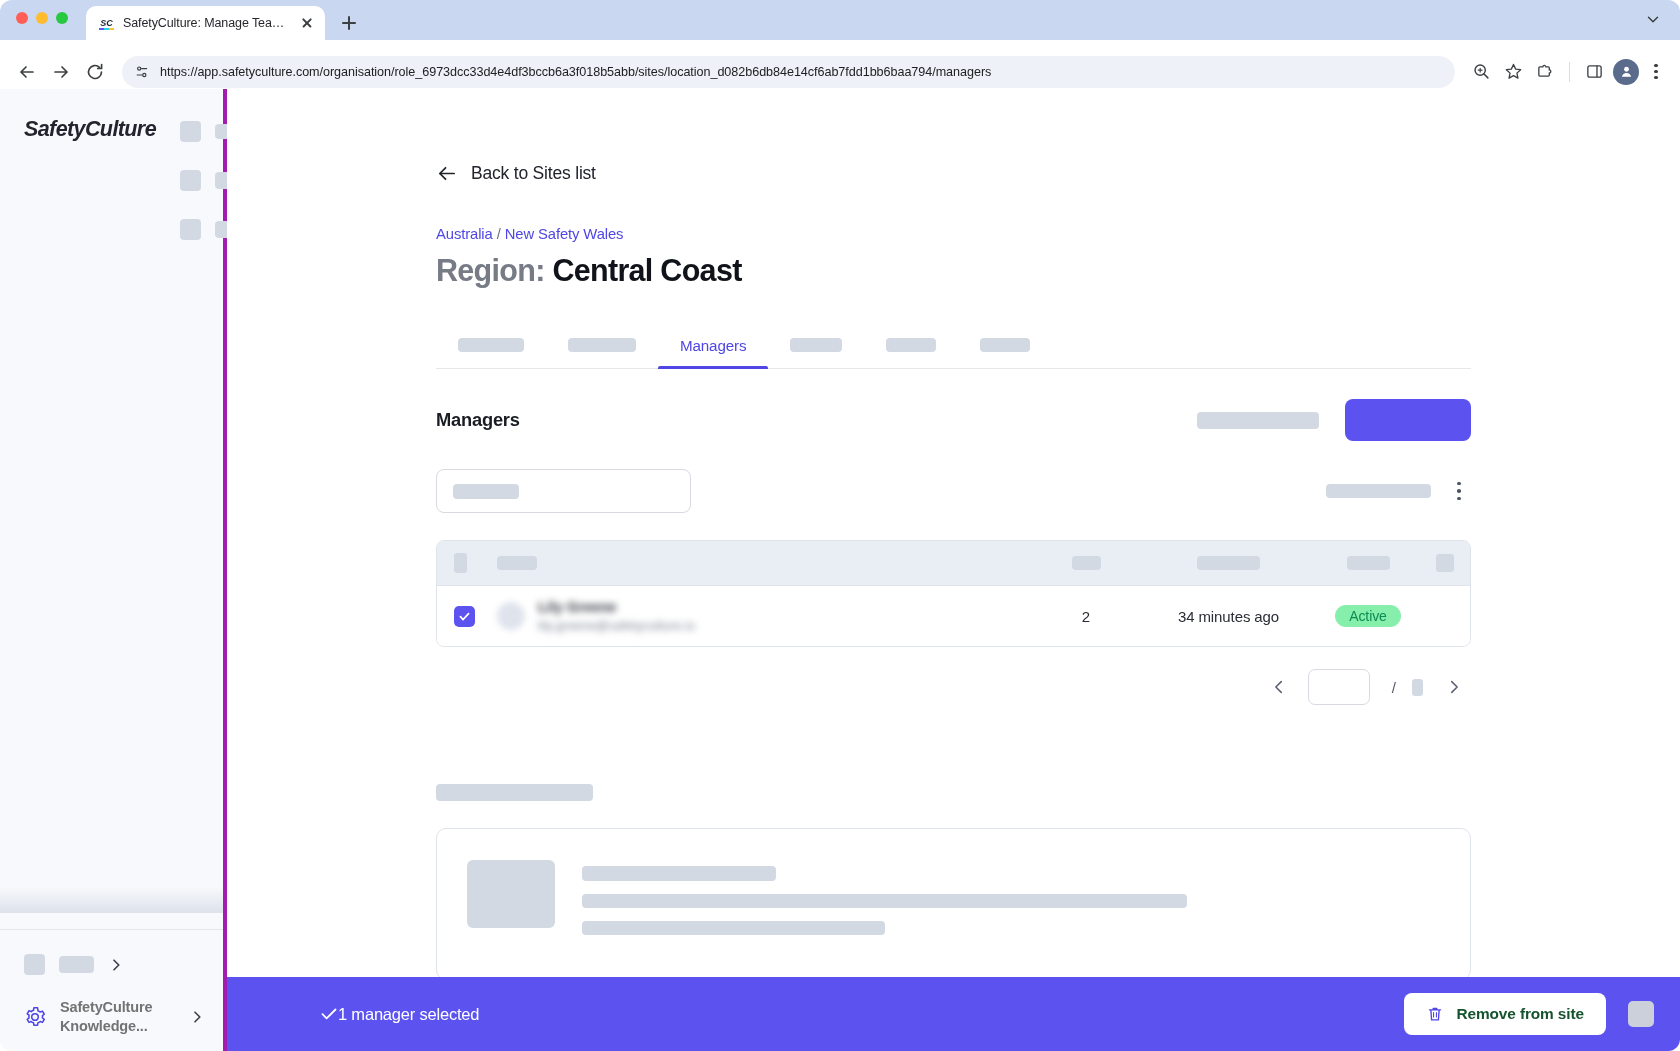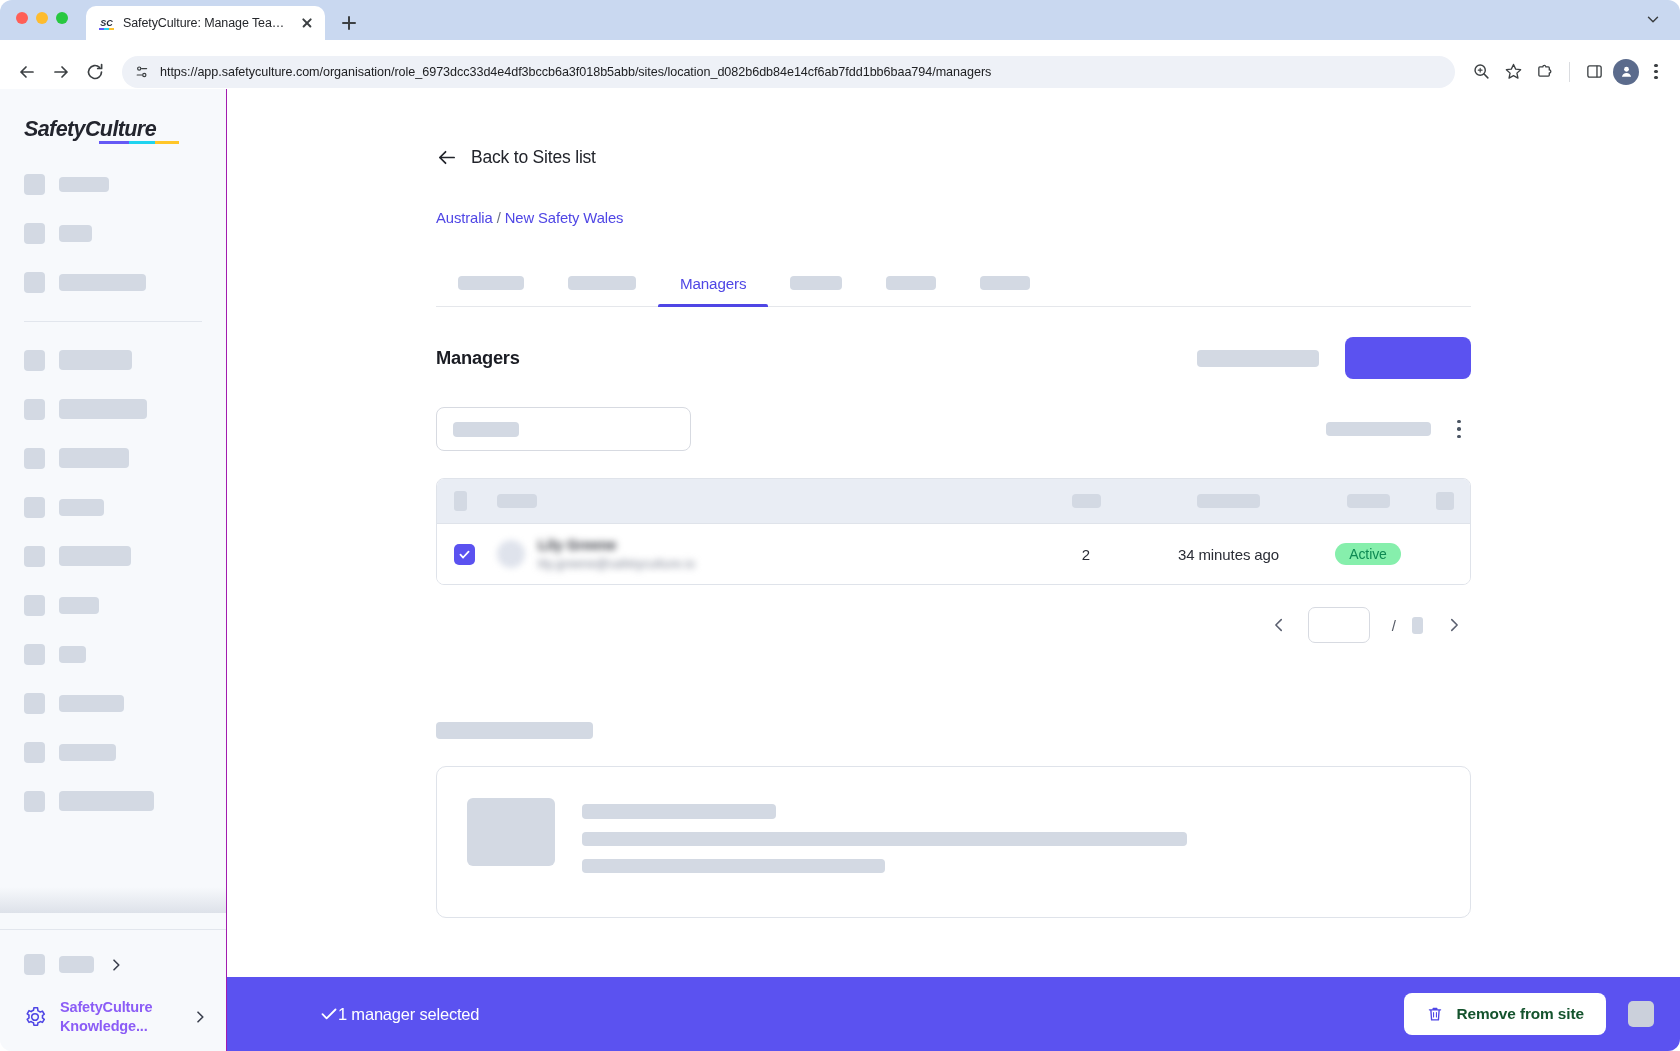--- a/index.html
+++ b/index.html
@@ -124,23 +124,23 @@
   
   #page {
     position: absolute; left: 0; right: 0; top: 89px; bottom: 0;
     display: flex; background: #ffffff;
   }
 
   
   #sidebar {
     width: 227px; flex: 0 0 227px;
     background: #f7f9fc;
-    border-right: 1px solid #a21caf;
+    border-right: 4px solid #a21caf;
     position: relative;
-    display: flex; flex-direction: column;
+    display: flex; flex-direction: row;
   }
   .logo {
     margin: 28px 0 0 24px;
     font-size: 21.5px; font-weight: 800; font-style: italic;
     color: #23252e; letter-spacing: -.6px;
     display: inline-block; position: relative; width: 155px;
   }
   .logo .b { font-weight: 800; }
   .logo-underline {
     position: absolute; left: 75px; right: 0; bottom: -2px; height: 3px;
@@ -168,31 +168,31 @@
     background: #f7f9fc;
     padding: 18px 0 14px 0;
   }
   .bottom-row {
     display: flex; align-items: center; gap: 14px;
     padding: 0 18px 0 24px; min-height: 34px; margin-bottom: 16px;
   }
   .bottom-row:last-child { margin-bottom: 0; }
   .bottom-row .grow { flex: 1 1 auto; min-width: 0; }
   .kb-label {
-    font-size: 14.5px; color: #8b5cf6; font-weight: 600; line-height: 1.35;
+    font-size: 14.5px; color: #737373; font-weight: 600; line-height: 1.35;
     letter-spacing: -.15px;
   }
   .chev { flex: 0 0 auto; }
 
   
   #main {
     flex: 1 1 auto; position: relative; overflow: hidden; background: #ffffff;
   }
   .content {
-    width: 1035px; margin: 0 auto; padding-top: 58px;
+    width: 1035px; margin: 16px auto; padding-top: 58px;
     position: relative;
   }
   .back-link {
     display: flex; align-items: center; gap: 14px;
     font-size: 17.5px; color: #22242b; font-weight: 400; letter-spacing: -.2px;
   }
   .crumbs {
     margin-top: 42px; font-size: 14.8px; color: #4f46e5; letter-spacing: -.1px;
   }
   .crumbs .sep { color: #6b7280; margin: 0 4px; }
@@ -548,20 +548,24 @@
           <svg width="21" height="21" viewBox="0 0 22 22">
             <path d="M19 11H4M10 5l-6 6 6 6" fill="none" stroke="#22242b" stroke-width="1.8" stroke-linecap="round" stroke-linejoin="round"></path>
           </svg>
           <span>Back to Sites list</span>
         </div>
 
         <div class="crumbs">
           <a href="#">Australia</a><span class="sep">/</span><a href="#">New Safety Wales</a>
         </div>
 
+        <div class="page-title">
+          <span class="prefix">Region:</span>
+          <span>Central Coast</span>
+        </div>
 
         <div class="tabs">
           <div class="tab-item">
             <span class="sk tab-sk" style="width:66px"></span>
           </div>
           <div class="tab-item">
             <span class="sk tab-sk" style="width:68px"></span>
           </div>
           <div class="tab-item active">
             <span class="lbl">Managers</span>

